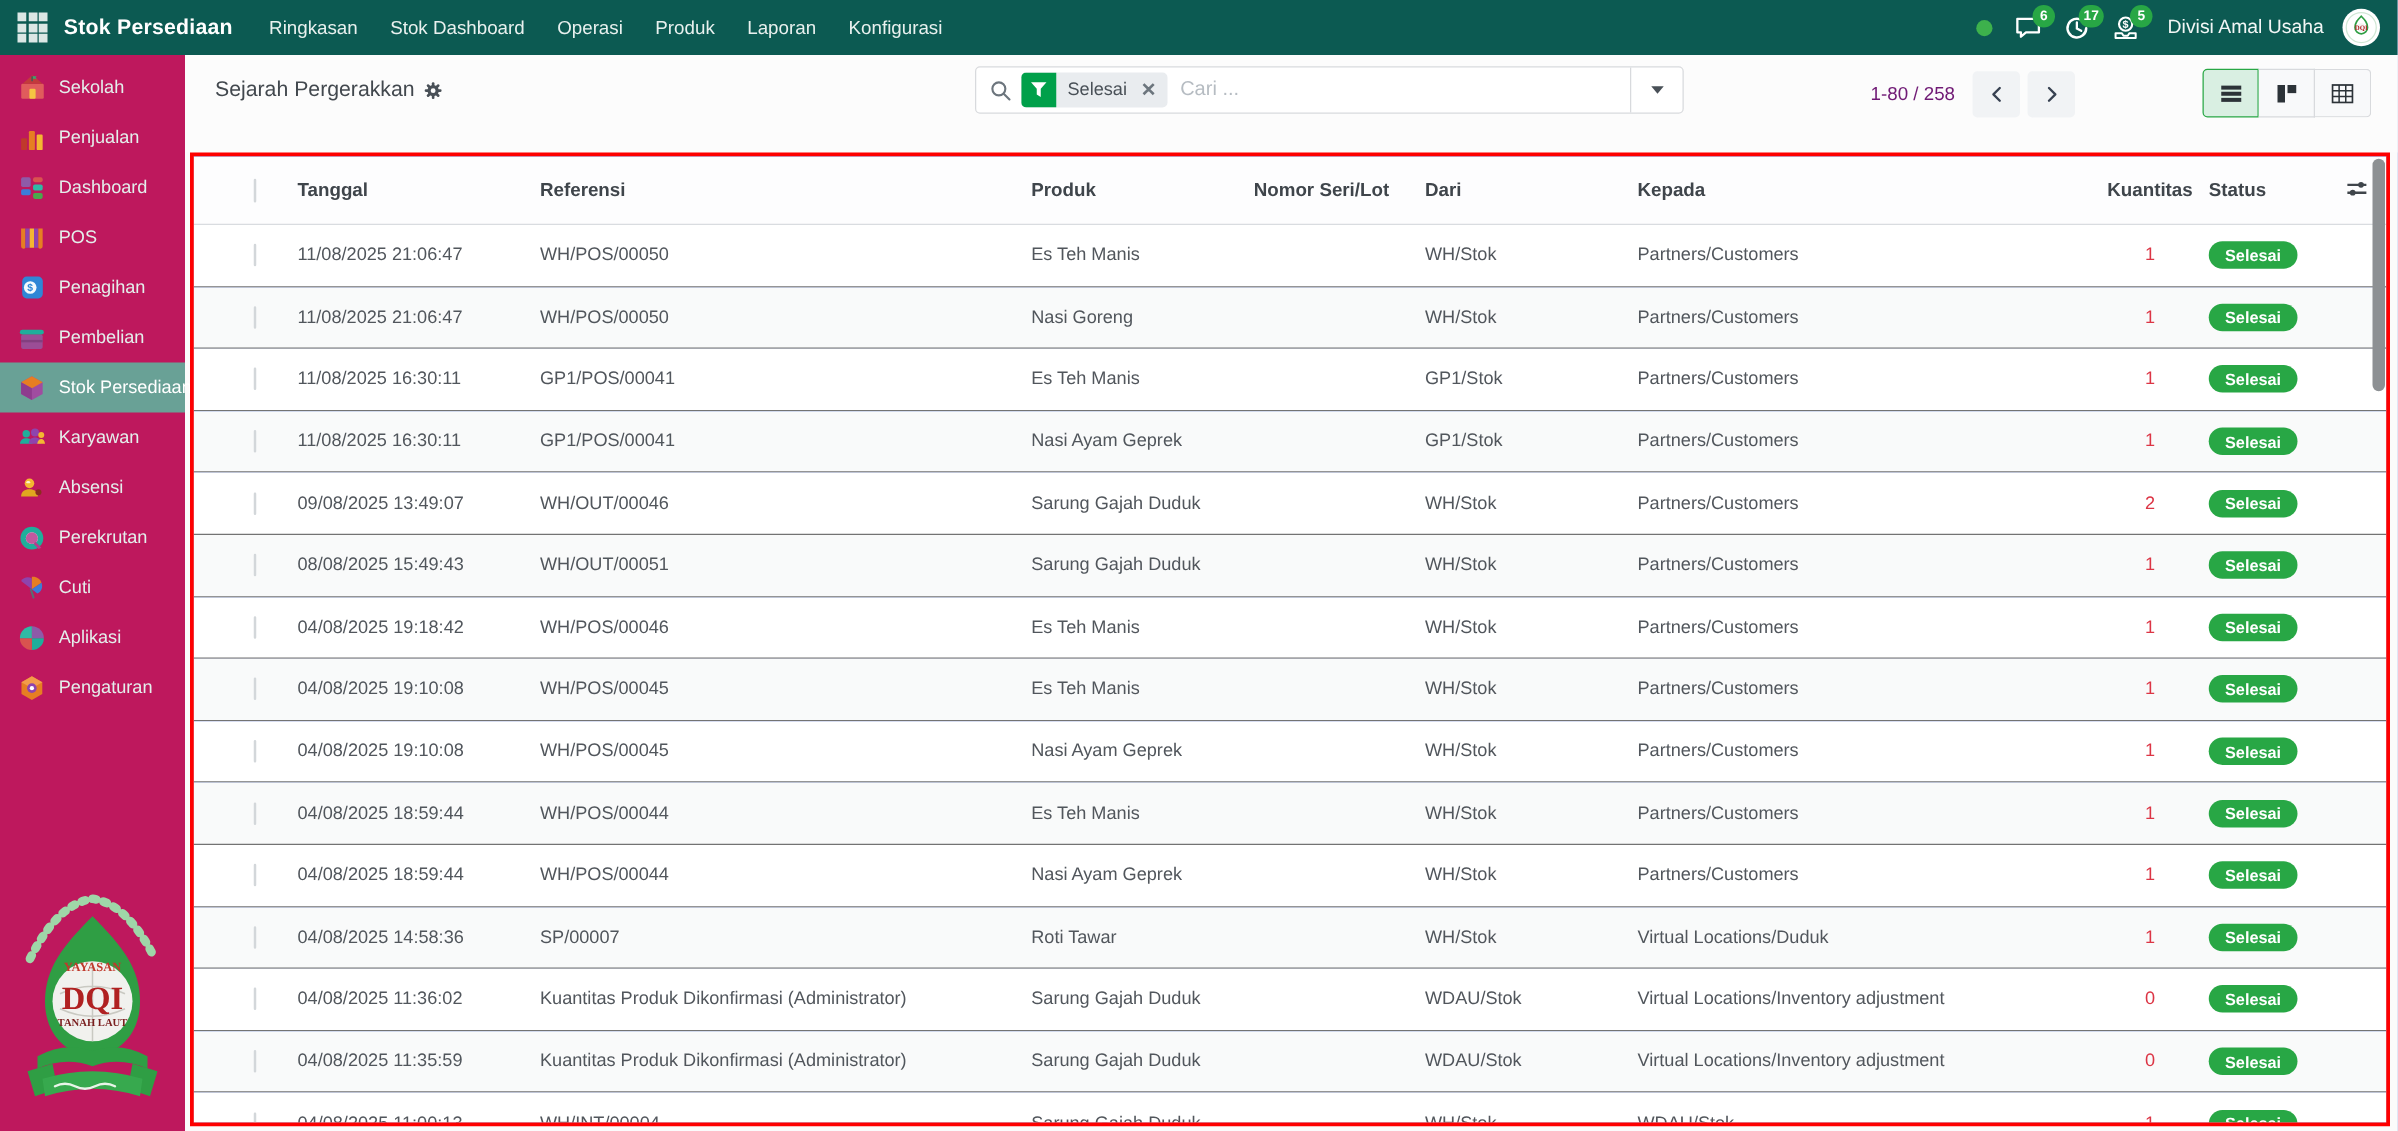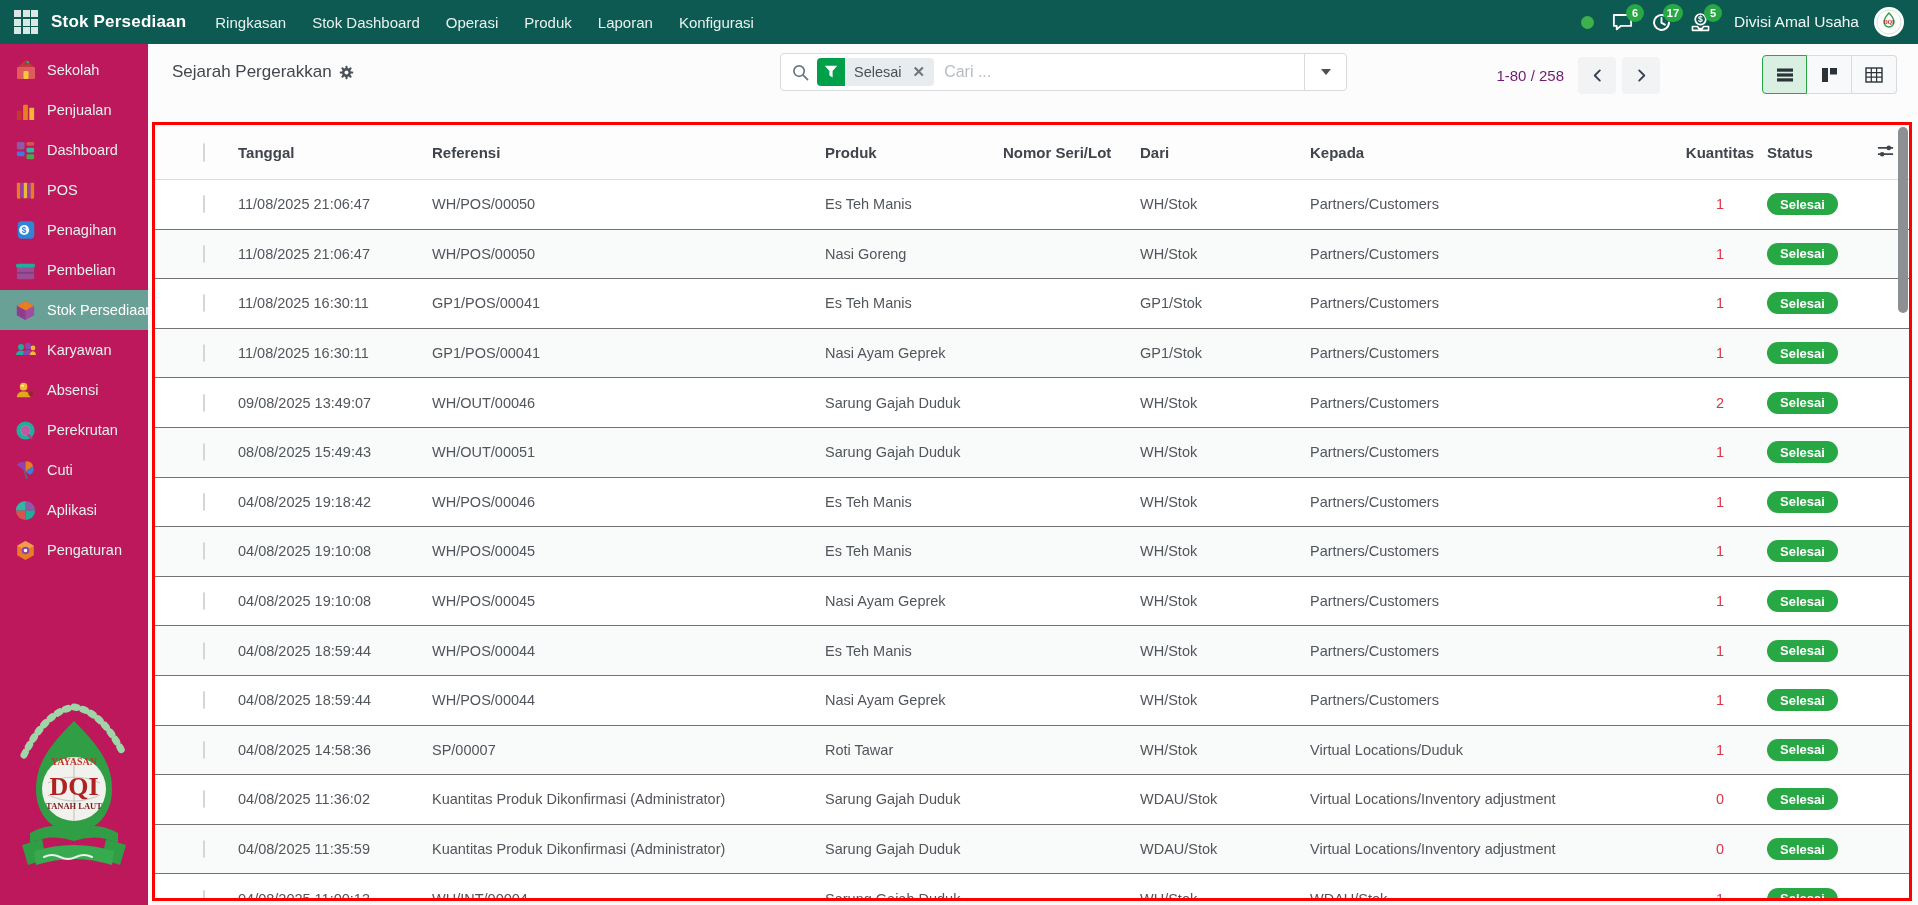--- a/index.html
+++ b/index.html
@@ -29,21 +29,21 @@
 
   
   .sidebar{ position:absolute; left:0; top:44px; width:148px; height:861px;
     background:#be185d; z-index:25;}
   .s-item{ height:40px; display:flex; align-items:center; gap:9px; padding-left:13px;
     color:#e4efec; font-size:14.5px; cursor:pointer; white-space:nowrap;}
   .s-item.active{ background:#69a196; color:#fff; }
   .s-item .s-ico{ width:25px; height:25px; flex:0 0 25px; display:flex;
     align-items:center; justify-content:center;}
   .s-items{ padding-top:6px; }
-  .s-logo{ position:absolute; left:0; bottom:16px; width:148px; height:196px;
+  .s-logo{ position:absolute; left:0; bottom:4px; width:148px; height:196px;
     display:flex; justify-content:center; }
 
   
   .main{ position:absolute; left:148px; top:44px; width:1770px; height:861px; background:#fbfbfb;}
 
   .cpanel{ position:absolute; left:0; top:0; width:1770px; height:78px; background:#fcfcfc;}
   .page-title-wrap{ position:absolute; left:24px; top:18px; display:flex; align-items:center; gap:7px;}
   .page-title{ font-size:17px; color:#42484e; }
   .gear-btn{ cursor:pointer; display:flex; }
 

